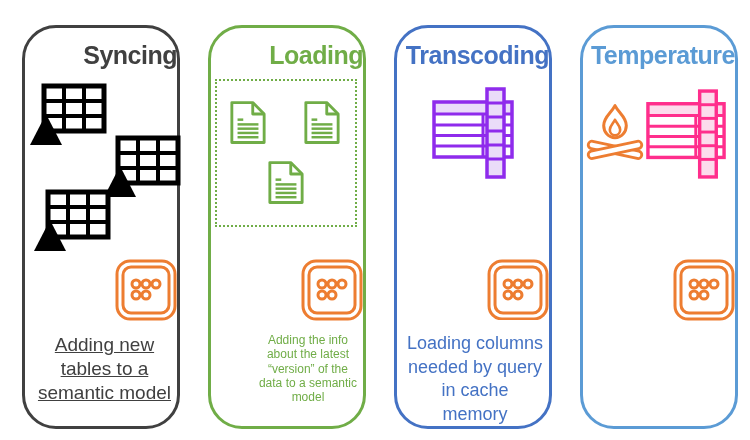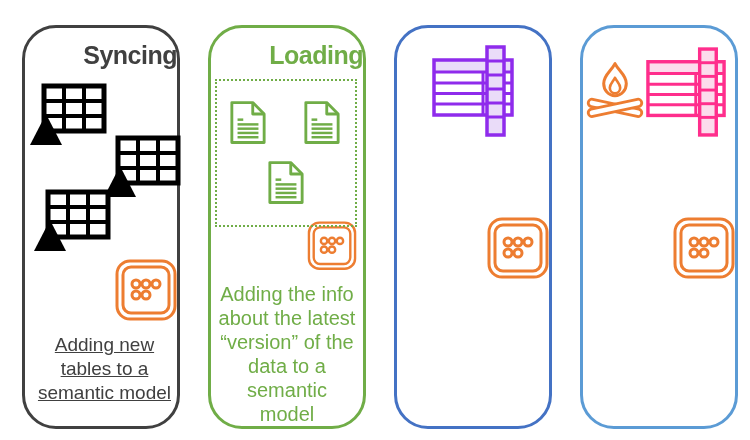--- a/index.html
+++ b/index.html
@@ -16,21 +16,21 @@
   .card h2{
     margin:13px 0 0 0;font-size:25px;line-height:1.15;font-weight:bold;
     letter-spacing:-0.5px;color:var(--accent);white-space:nowrap;
   }
   .art{position:relative;width:152px;height:186px;margin-top:3px;}
   .caption{
     margin:12px 6px 0 6px;text-align:center;white-space:pre-line;
     color:var(--caption-color,var(--accent));
   }
   .card-syncing .caption{font-size:19px;line-height:1.28;text-decoration:underline;}
-  .card-framing .caption{font-size:20px;line-height:1.2;}
+  .card-framing .caption{font-size:12px;line-height:1.2;}
   .card-transcoding .caption{font-size:18px;line-height:1.3;}
   .card-temperature .caption{font-size:18px;line-height:1.3;}
   .abs{position:absolute;}
   .dotted-box{
     position:absolute;left:4px;top:6px;width:138px;height:144px;
     border:2px dotted var(--green,#70AD47);
   }
   svg{display:block;}
 </style>
 </head>
@@ -123,20 +123,21 @@
       <circle cx="31" cy="36" r="4" fill="none" stroke="var(--orange)" stroke-width="3"></circle>
     </svg>
     <p class="caption">Adding the info
 about the latest
 “version” of the
 data to a semantic
 model</p>
   </section>
 
   <section class="card card-transcoding" style="--accent: #4472C4;">
+    <h2>Transcoding</h2>
     <div class="art">
       <svg class="abs" style="left:34px;top:14px" width="84" height="92" viewBox="0 0 84 92">
         <rect x="3" y="15" width="78" height="12" fill="var(--purplefill)"></rect>
         <rect x="3" y="15" width="78" height="55" fill="none" stroke="var(--purple)" stroke-width="3.5"></rect>
         <line x1="3" y1="27" x2="81" y2="27" stroke="var(--purple)" stroke-width="3"></line>
         <line x1="3" y1="38" x2="81" y2="38" stroke="var(--purple)" stroke-width="3"></line>
         <line x1="3" y1="48.5" x2="81" y2="48.5" stroke="var(--purple)" stroke-width="3"></line>
         <line x1="3" y1="59" x2="81" y2="59" stroke="var(--purple)" stroke-width="3"></line>
         <line x1="52" y1="27" x2="52" y2="70" stroke="var(--purple)" stroke-width="3"></line>
         <rect x="56" y="2" width="17" height="88" fill="var(--purplefill)" stroke="var(--purple)" stroke-width="3.5"></rect>
@@ -149,23 +150,28 @@
     </div>
     <svg width="62" height="62" viewBox="0 0 62 62">
       <rect x="2" y="2" width="58" height="58" rx="13" fill="none" stroke="var(--orange)" stroke-width="3"></rect>
       <rect x="8" y="8" width="46" height="46" rx="8" fill="none" stroke="var(--orange)" stroke-width="3"></rect>
       <circle cx="21" cy="25" r="4" fill="none" stroke="var(--orange)" stroke-width="3"></circle>
       <circle cx="31" cy="25" r="4" fill="none" stroke="var(--orange)" stroke-width="3"></circle>
       <circle cx="41" cy="25" r="4" fill="none" stroke="var(--orange)" stroke-width="3"></circle>
       <circle cx="21" cy="36" r="4" fill="none" stroke="var(--orange)" stroke-width="3"></circle>
       <circle cx="31" cy="36" r="4" fill="none" stroke="var(--orange)" stroke-width="3"></circle>
     </svg>
+    <p class="caption">Loading columns
+needed by query
+in cache
+memory</p>
   </section>
 
   <section class="card card-temperature" style="--accent: #5B9BD5;">
+    <h2>Temperature</h2>
     <div class="art">
       <svg class="abs" style="left:0px;top:28px" width="64" height="62" viewBox="0 0 68 64">
         <path d="M34,4 C30,12 22,16 22,25 C22,32 27,38 34,38 C41,38 46,32 46,25 C46,16 38,12 34,4 Z" fill="none" stroke="var(--orange)" stroke-width="3.2" stroke-linejoin="round"></path>
         <path d="M34,19 C32,23 28.5,25.5 28.5,29.5 C28.5,33 31,35.5 34,35.5 C37,35.5 39.5,33 39.5,29.5 C39.5,25.5 36,23 34,19 Z" fill="none" stroke="var(--orange)" stroke-width="2.8" stroke-linejoin="round"></path>
         <g transform="rotate(12 34 51)">
           <rect x="5" y="47" width="58" height="8" rx="4" fill="#fff" stroke="var(--orange)" stroke-width="3"></rect>
         </g>
         <g transform="rotate(-12 34 51)">
           <rect x="5" y="47" width="58" height="8" rx="4" fill="#fff" stroke="var(--orange)" stroke-width="3"></rect>
         </g>

